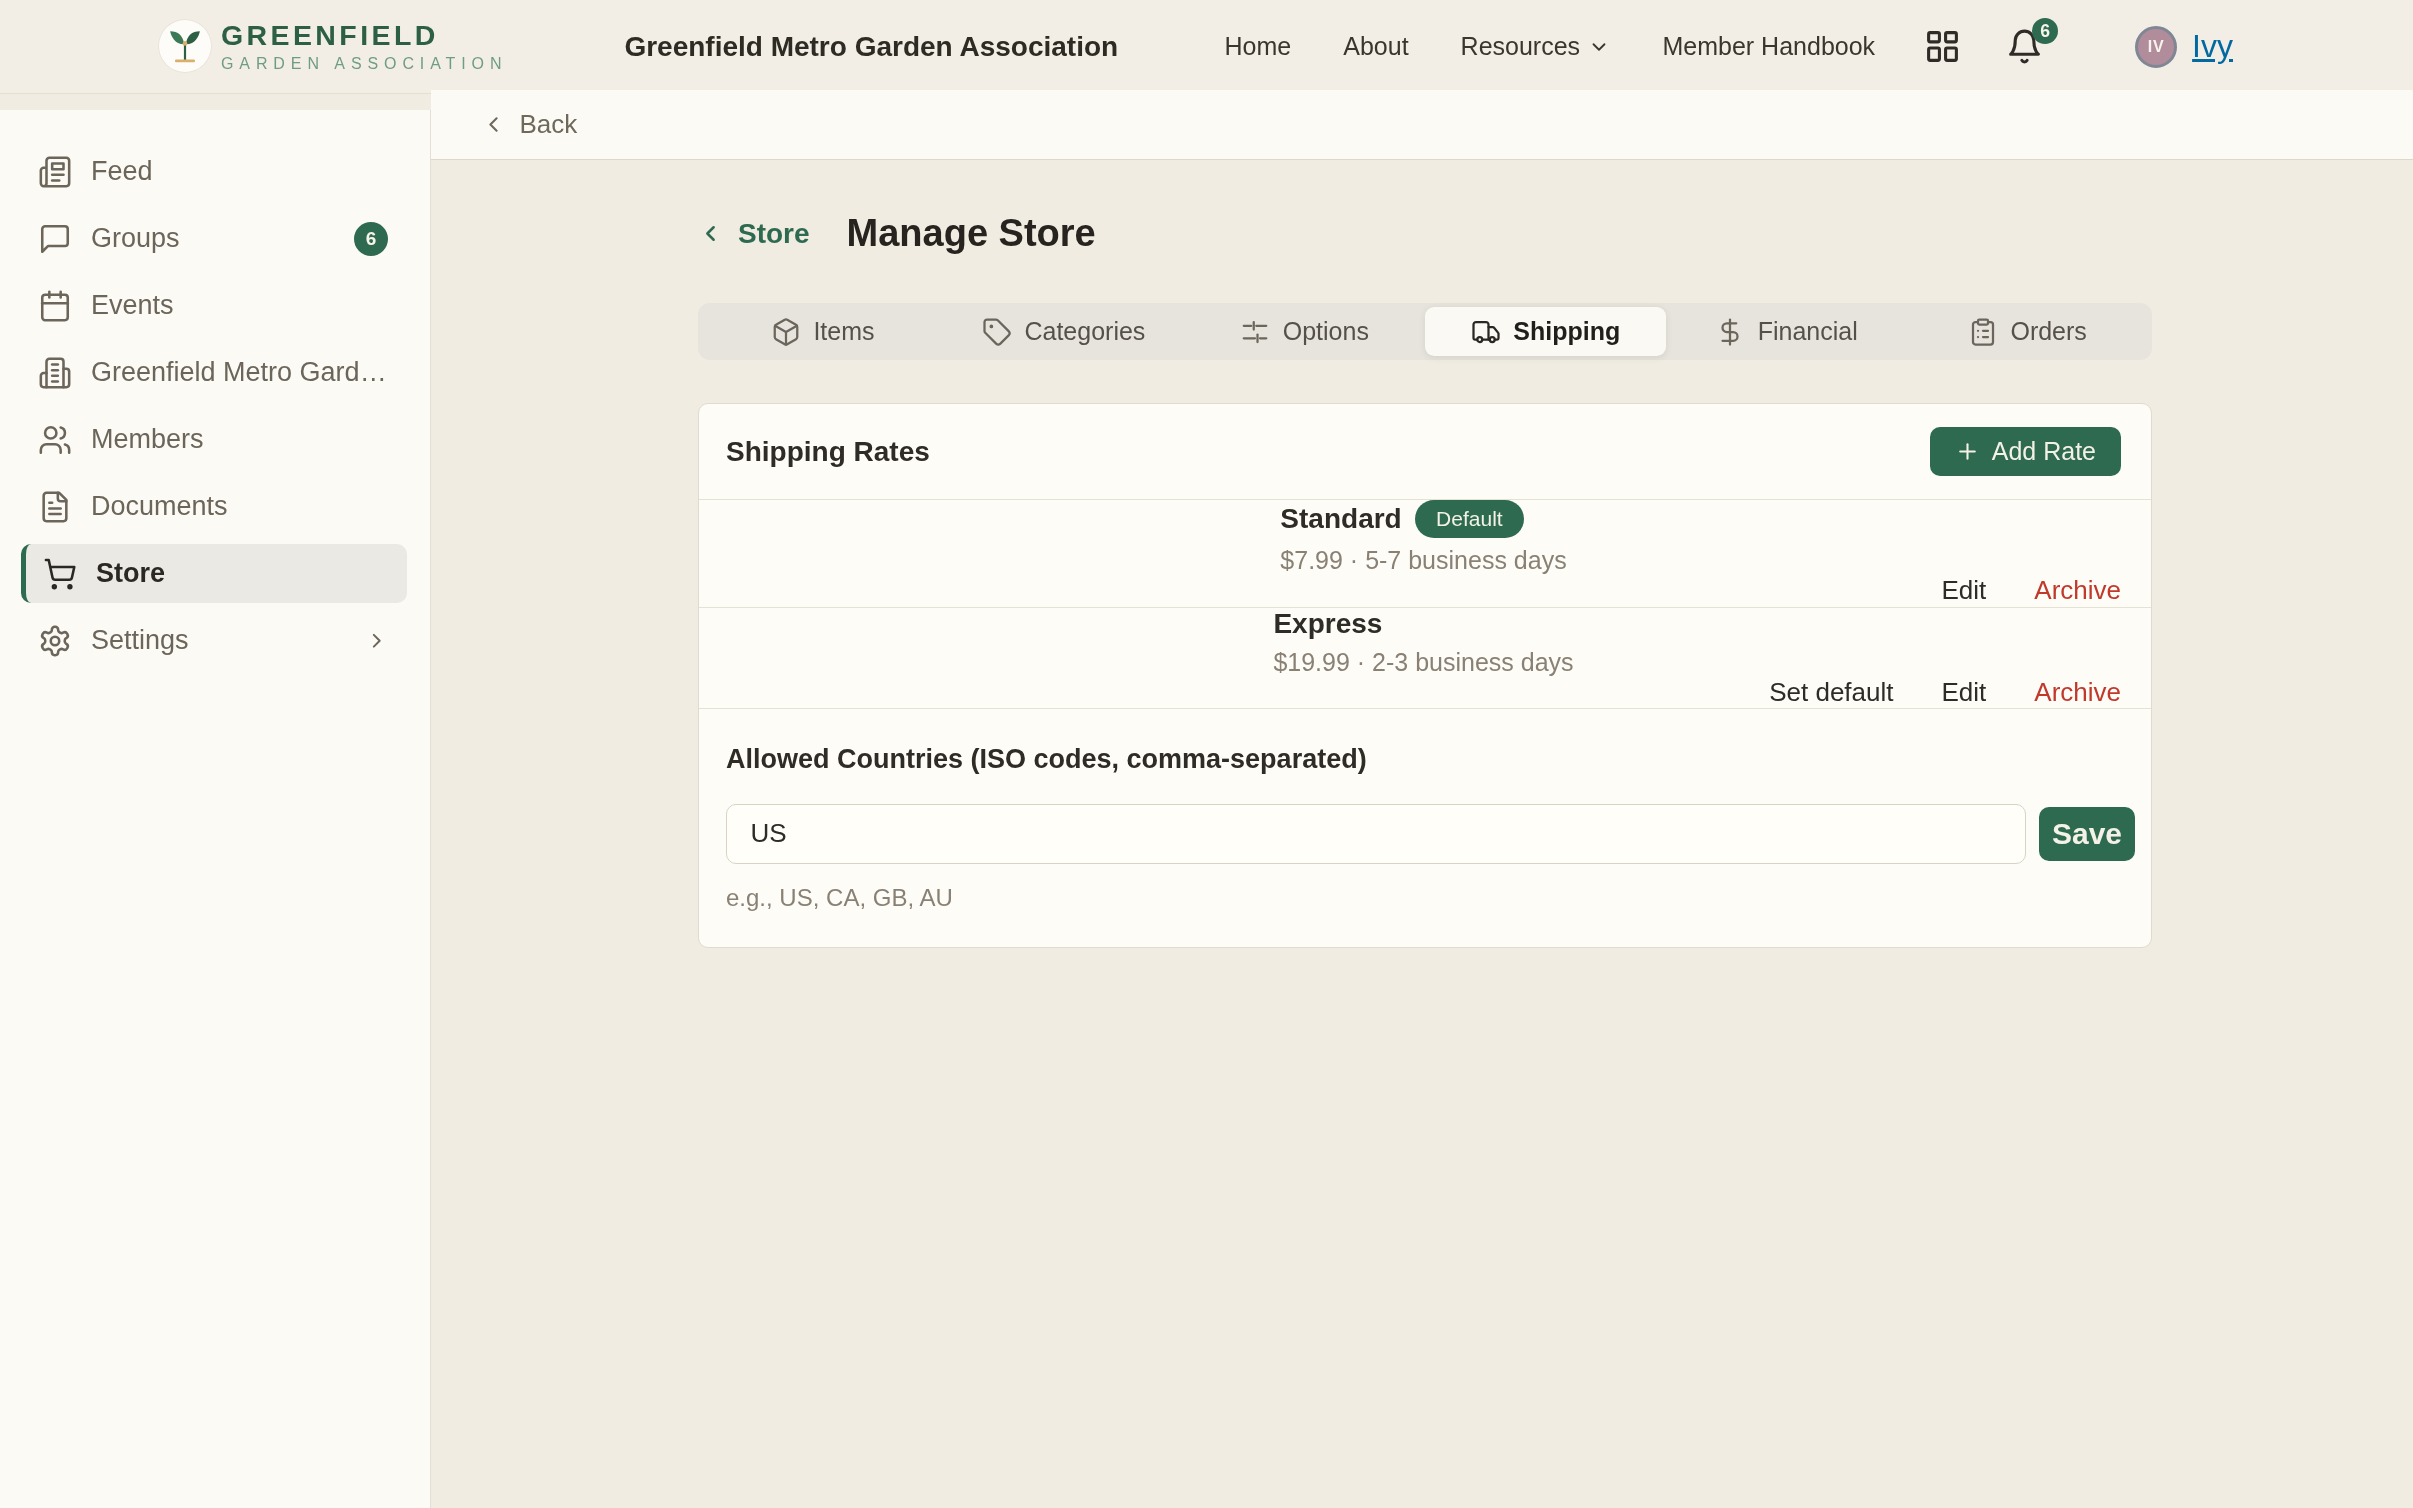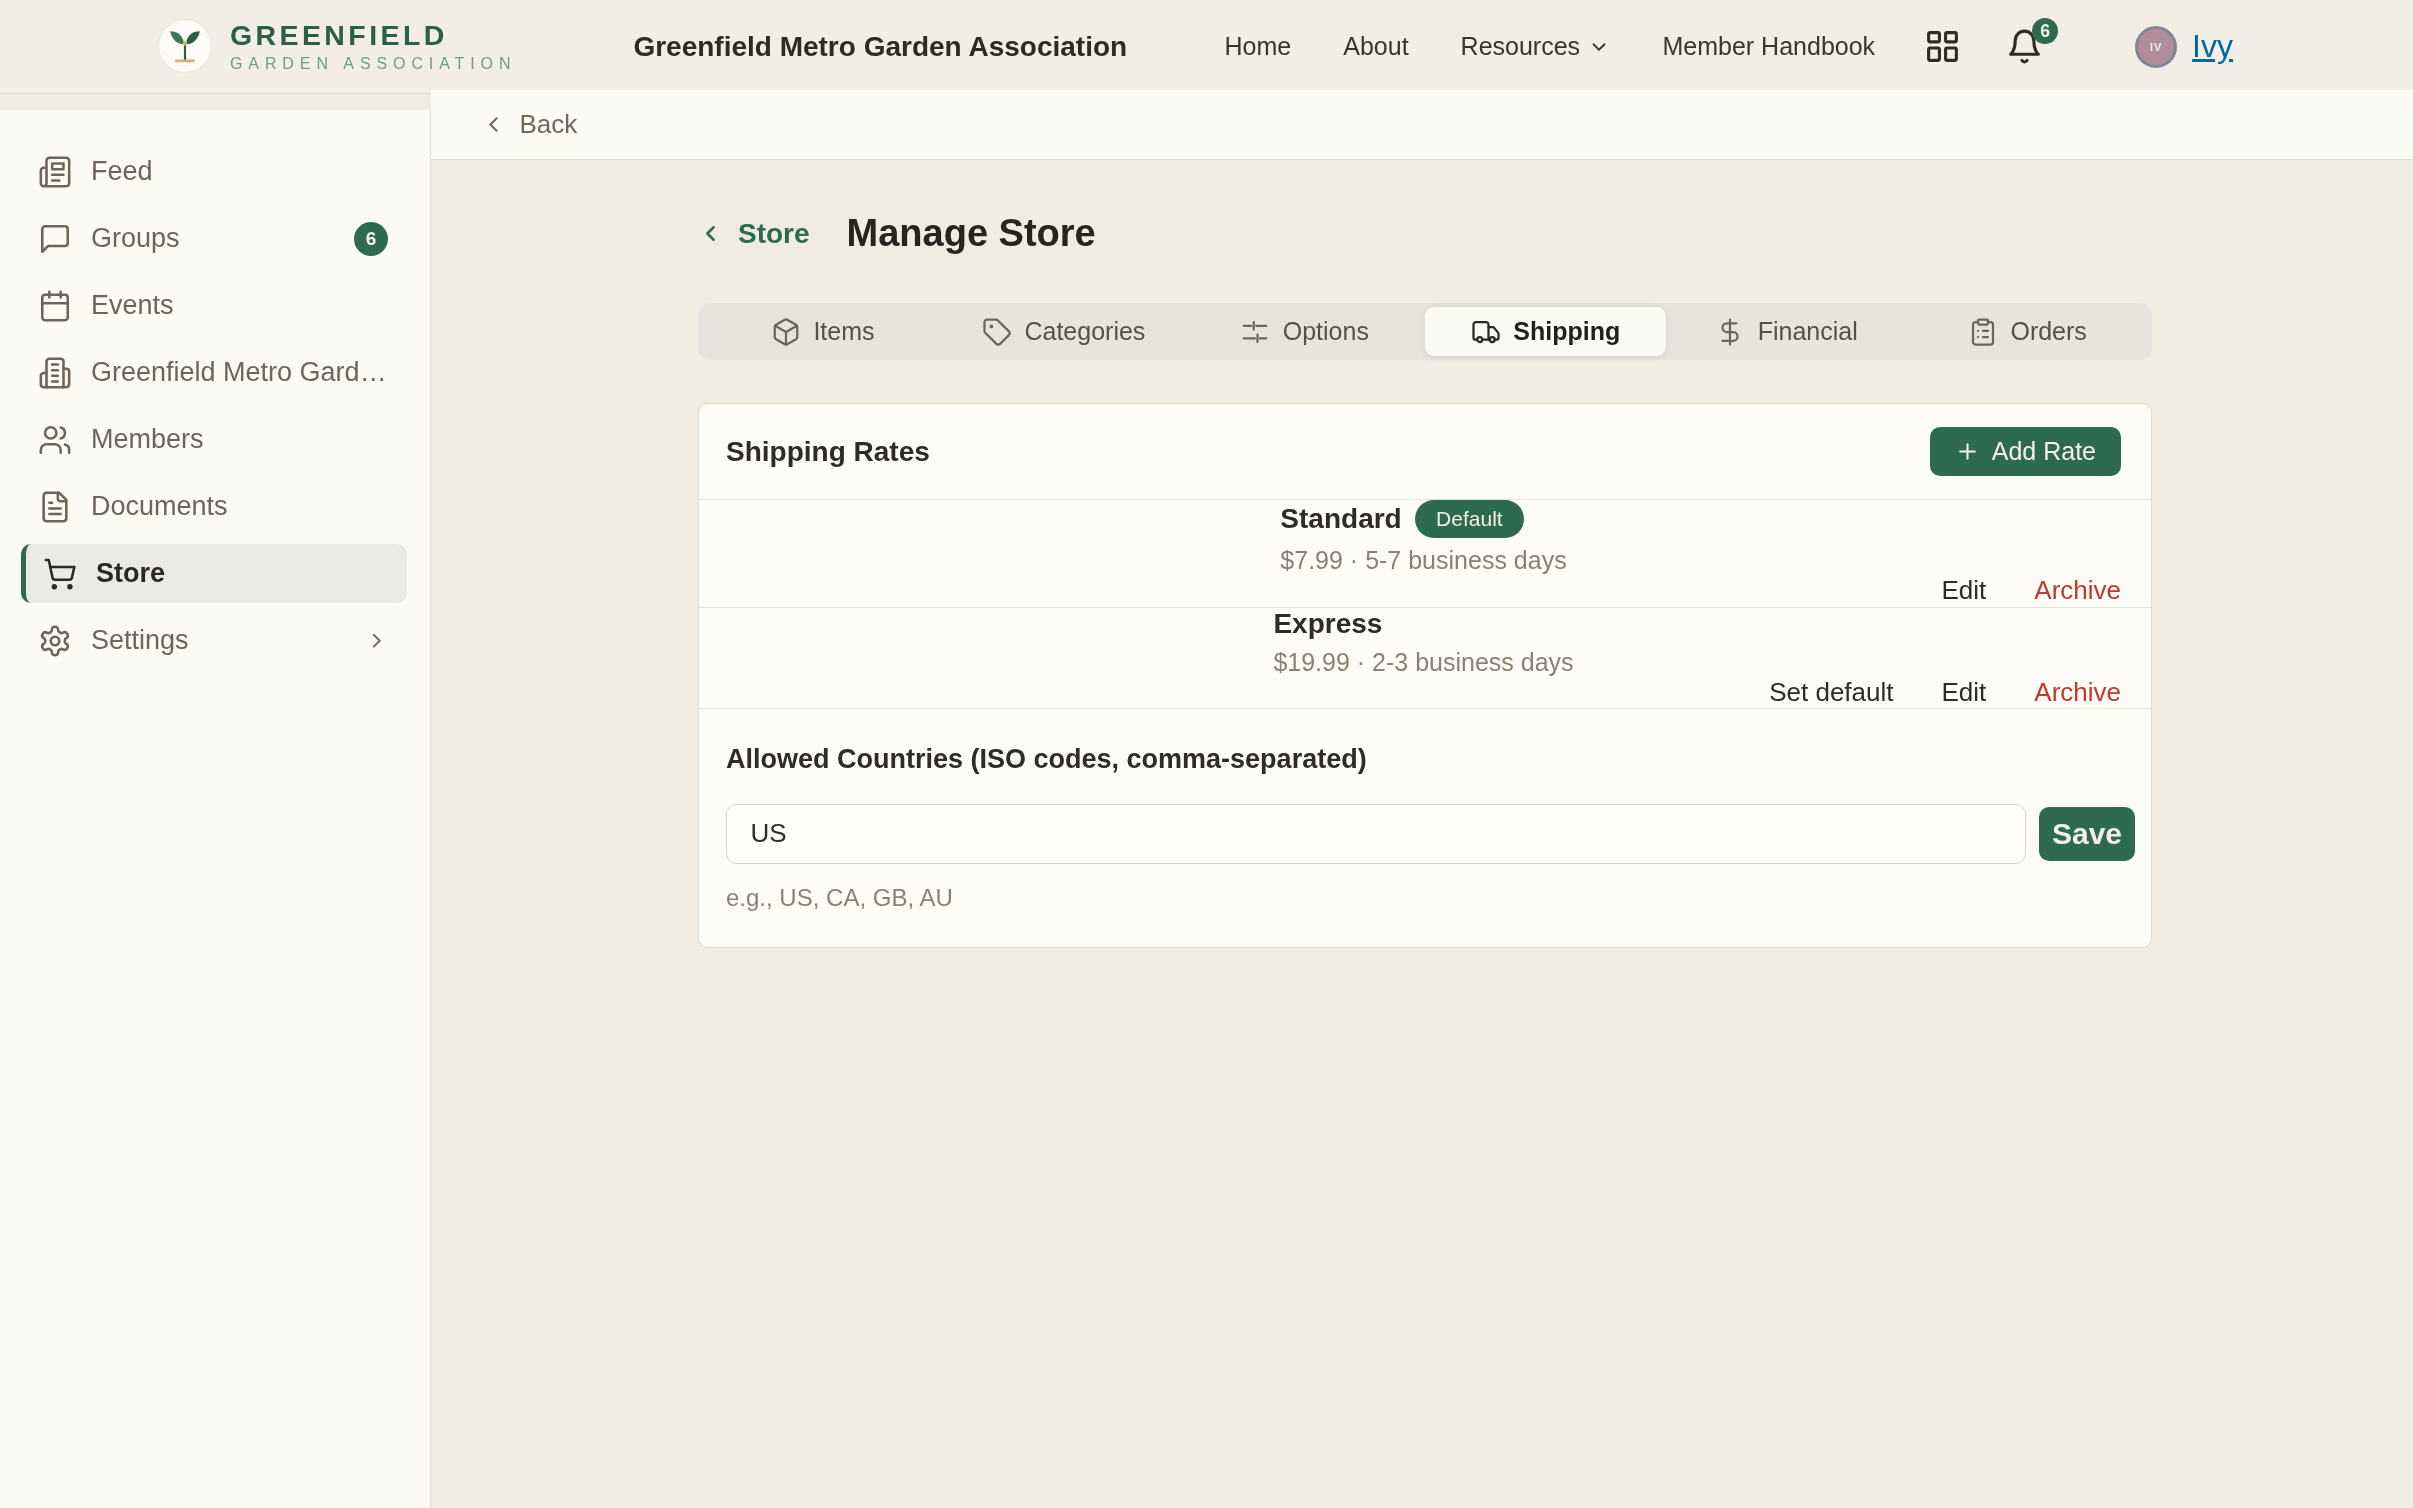--- a/index.html
+++ b/index.html
@@ -6,39 +6,39 @@
   html,body { width:2413px; height:1508px; overflow:hidden; }
   body { font-family:"Liberation Sans", sans-serif; background:#f1ece2; color:#2f2c26; }
   svg { display:block; }
 
   
   .header {
     position:absolute; left:0; top:0; width:2413px; height:94px;
     background:#f2eee5; border-bottom:0.8px solid #e4dfd3;
     display:flex; align-items:center; padding:0 180px 0 159px;
   }
-  .logo-wrap { display:flex; align-items:center; gap:19px;justify-content:space-between; }
+  .logo-wrap { display:flex; align-items:center; gap:10px;justify-content:space-between; }
   .logo-circle { width:52px; height:52px; border-radius:50%; background:#fdfcf8; display:flex; align-items:center; justify-content:center; box-shadow:0 0 0 0.8px #e7e2d6; }
   .brand-text { display:flex; flex-direction:column; line-height:1.15; }
   .brand-name { font-size:28.5px; font-weight:bold; letter-spacing:3.4px; color:#2d5f45; }
   .brand-tagline { font-size:16px; letter-spacing:5.9px; color:#6f9d82; margin-top:3.4px; }
   .site-title { font-size:28px; font-weight:bold; color:#2e2b24; margin-left:117px; white-space:nowrap; }
   .nav { display:flex; align-items:center; gap:52px; margin-left:auto; }
   .nav-item { font-size:25px; color:#3a362e; cursor:pointer; display:flex; align-items:center; gap:8.4px; white-space:nowrap; }
   .header-icons { display:flex; align-items:center; gap:45px; margin-left:49px; }
   .icon-btn { position:relative; color:#2f2c27; cursor:pointer; }
   .bell-badge {
     position:absolute; top:-10px; right:-15px; min-width:26px; height:26px; border-radius:50%;
     background:#2d6a4f; color:#f6f3ea; font-size:17.6px; font-weight:bold;
     display:flex; align-items:center; justify-content:center;
   }
   .user-chip { display:flex; align-items:center; gap:15px; margin-left:47px; cursor:pointer; }
   .avatar {
     width:42px; height:42px; border-radius:50%; background:#b18c9a; border:3.4px solid #7f8795;
-    color:#f7f4ef; font-size:11px; font-weight:bold; display:flex; align-items:center; justify-content:center; letter-spacing:0.8px;
+    color:#f7f4ef; font-size:16px; font-weight:bold; display:flex; align-items:center; justify-content:center; letter-spacing:0.8px;
   }
   .user-name { font-size:32px; color:#0369a1;text-decoration:underline; }
 
   
   .sidebar {
     position:absolute; left:0; top:110px; width:431px; height:1415px;
     background:#fcfaf4; border-right:1.7px solid #e4dfd4; padding-top:28px;
   }
   .side-item {
     height:67px; display:flex; align-items:center; gap:19px;

